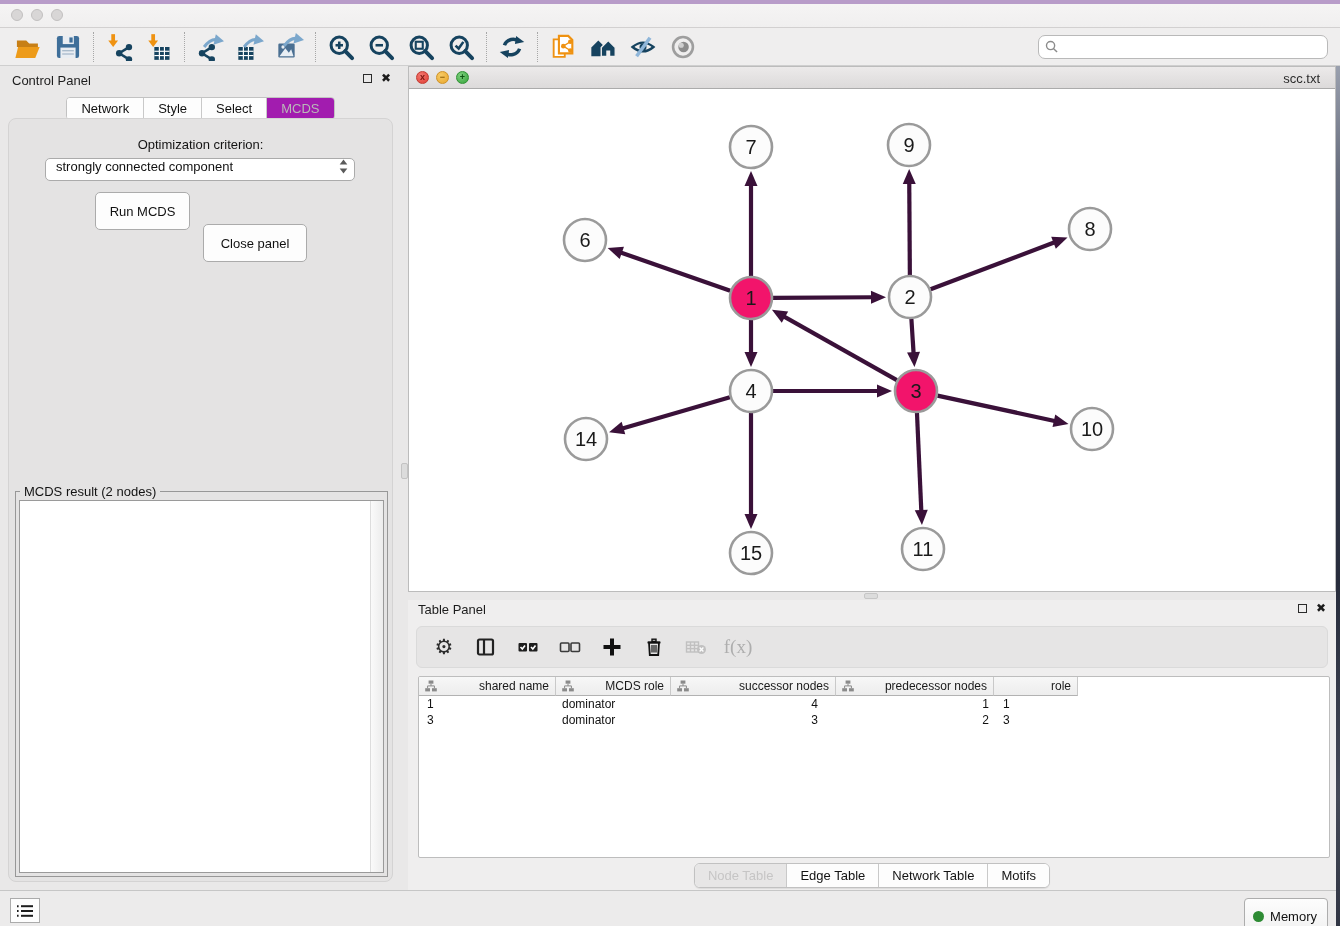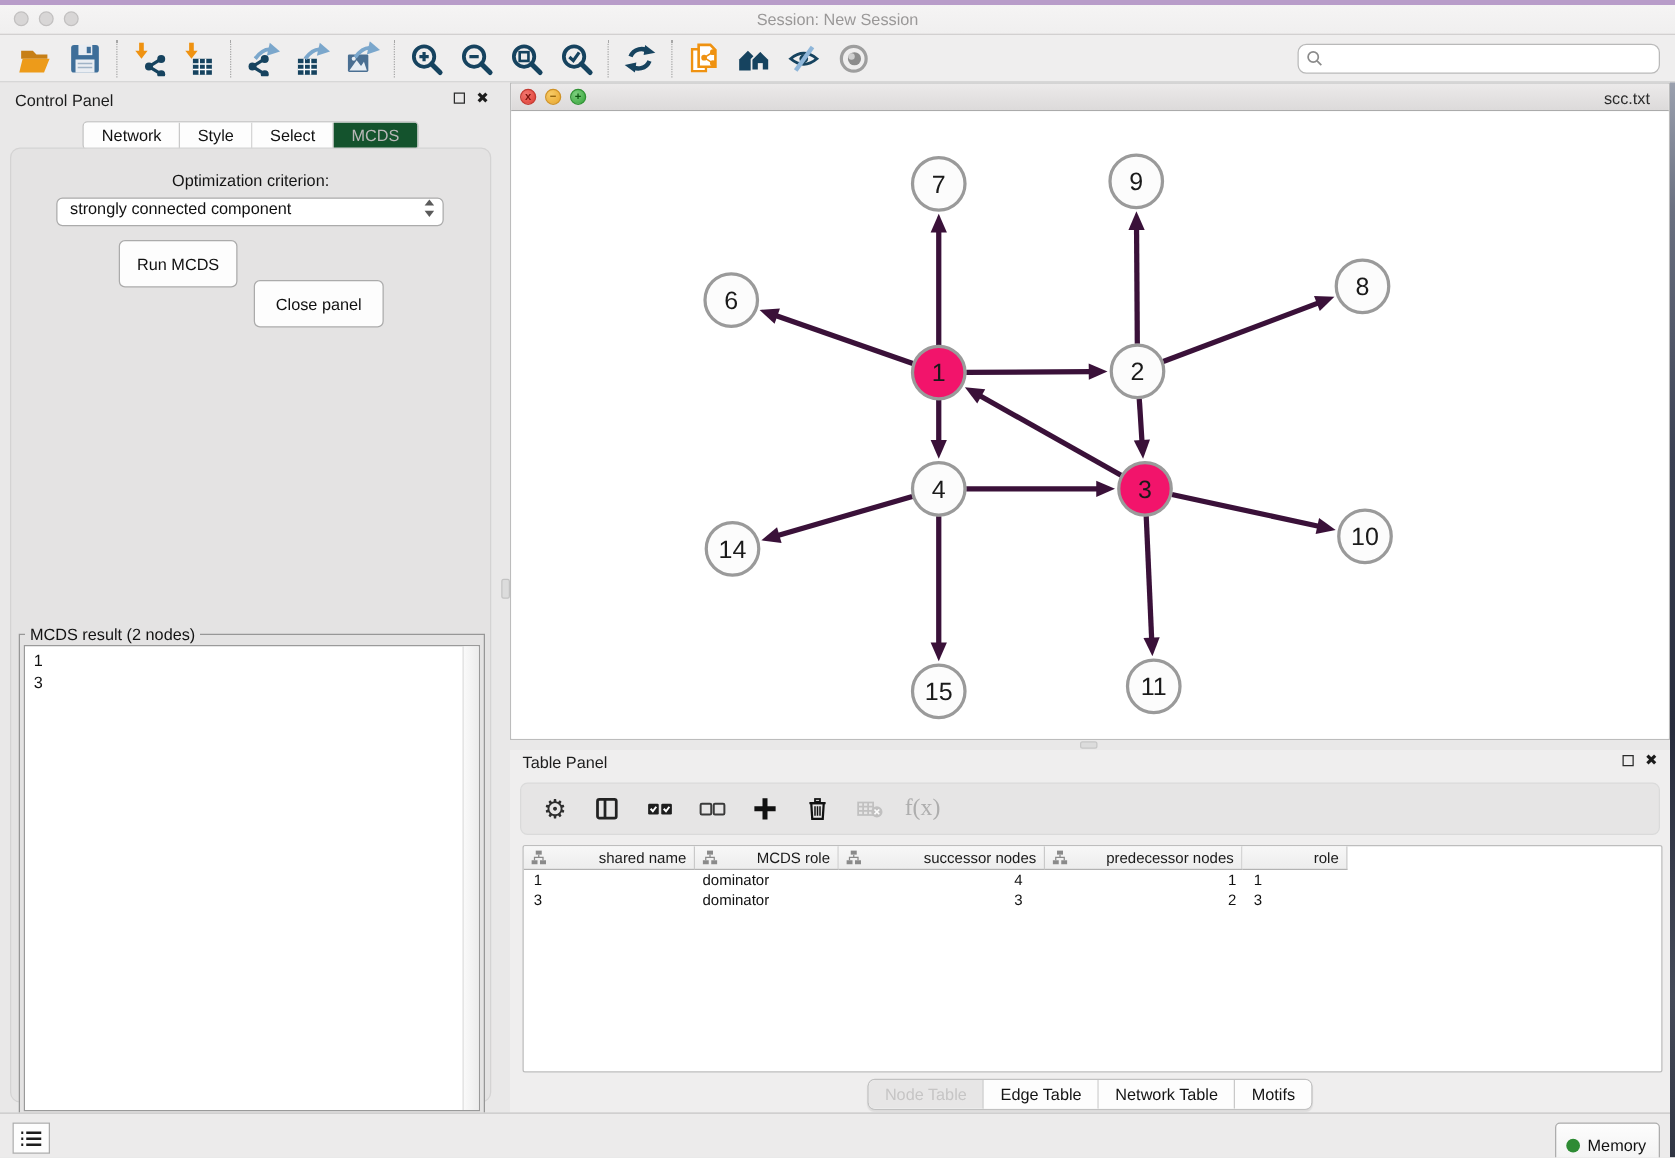--- a/index.html
+++ b/index.html
@@ -37,33 +37,33 @@
   
   .cp-header { position:absolute; left:0; top:0; width:100%; height:28px; }
   .cp-title { position:absolute; left:12px; top:7px; font-size:13px; color:#1d1d1d; }
   .win-btns { position:absolute; right:10px; top:7px; display:flex; gap:9px; align-items:center; }
   .float-box { width:9px; height:9px; border:1.6px solid #2b2b2b; display:inline-block; }
   .close-x { font-size:12px; font-weight:bold; color:#1c1c1c; line-height:10px; }
   .cp-tabs { position:absolute; left:0; right:0; top:31px; display:flex; justify-content:center; }
   .cp-tabs-inner { display:flex; border:1px solid #c2c2c2; border-radius:4px; overflow:hidden; background:#fff; }
   .cp-tab { font-size:13px; color:#111; background:#fdfdfd; padding:3px 14px; border-right:1px solid #c9c9c9; }
   .cp-tab:last-child { border-right:none; }
-  .cp-tab.active { background:#14532d; color:#b9b8b8; }
+  .cp-tab.active { background:#a21caf; color:#b9b8b8; }
   .cp-content { position:absolute; left:8px; top:52px; width:385px; height:764px;
     background:#e4e3e3; border:1px solid #d4d3d3; border-radius:8px; }
   .opt-label { position:absolute; left:0; right:0; top:18px; text-align:center; font-size:13px; color:#141414; }
   .cp-select { position:absolute; left:36px; top:39px; width:310px; height:23px; background:#fff;
     border:1px solid #ababab; border-radius:5px; display:flex; align-items:flex-start; padding:0 6px 16px 10px; }
   .cp-select .val { flex:1; font-size:13px; color:#111; }
   .cp-btn { position:absolute; height:38px; background:#fdfdfd; border:1px solid #ababab; border-radius:5px;
     font-size:13px; color:#111; font-family:inherit; }
   .btn-run { left:86px; top:73px; width:95px; }
   .btn-close { left:194px; top:73px; width:104px;margin-top:32px; }
-  .result-fieldset { position:absolute; left:6px; top:388px; width:373px; height:386px;
-    border:1px solid #979797; background:#e4e3e3; }
+  .result-fieldset { position:absolute; left:6px; top:372px; width:373px; height:386px;
+    border:1px solid #979797; background:#e4e3e3;text-align:right; }
   .result-legend { position:absolute; left:4px; top:-8px; background:#e4e3e3; padding:0 4px;
     font-size:13px; color:#131313; }
   .result-area { position:absolute; left:3px; right:3px; top:8px; bottom:3px; background:#fff;
     border:1px solid #9a9a9a; overflow:hidden; }
   .result-lines { padding:3px 0 0 7px; font-size:13px; color:#111; line-height:17px; }
   .scroll-track { position:absolute; right:0; top:0; bottom:0; width:13px;
     background:linear-gradient(90deg,#fafafa,#ececec); border-left:1px solid #ddd; }
 
   
   .network-window { position:absolute; left:408px; top:66px; width:928px; height:526px;
@@ -125,21 +125,20 @@
 
 <div class="screen">
 
   <div class="titlebar">
     <div class="accent"></div>
     <div class="traffic">
       <span></span>
       <span></span>
       <span></span>
     </div>
-    <div class="tb-title">Session: New Session</div>
   </div>
 
   <div class="toolbar">
     <div id="toolbar-icons">
         <button class="tb-btn">
           <svg width="28" height="28" viewBox="0 0 24 24">
             <path d="M2.5 6.5h8l2.5 2.5h7.5V12h-18z" fill="#c77f16"></path>
       <path d="M3.5 12h18.5l-3.8 9.5H1.2z" fill="#ed9b1a"></path>
           </svg>
         </button>

